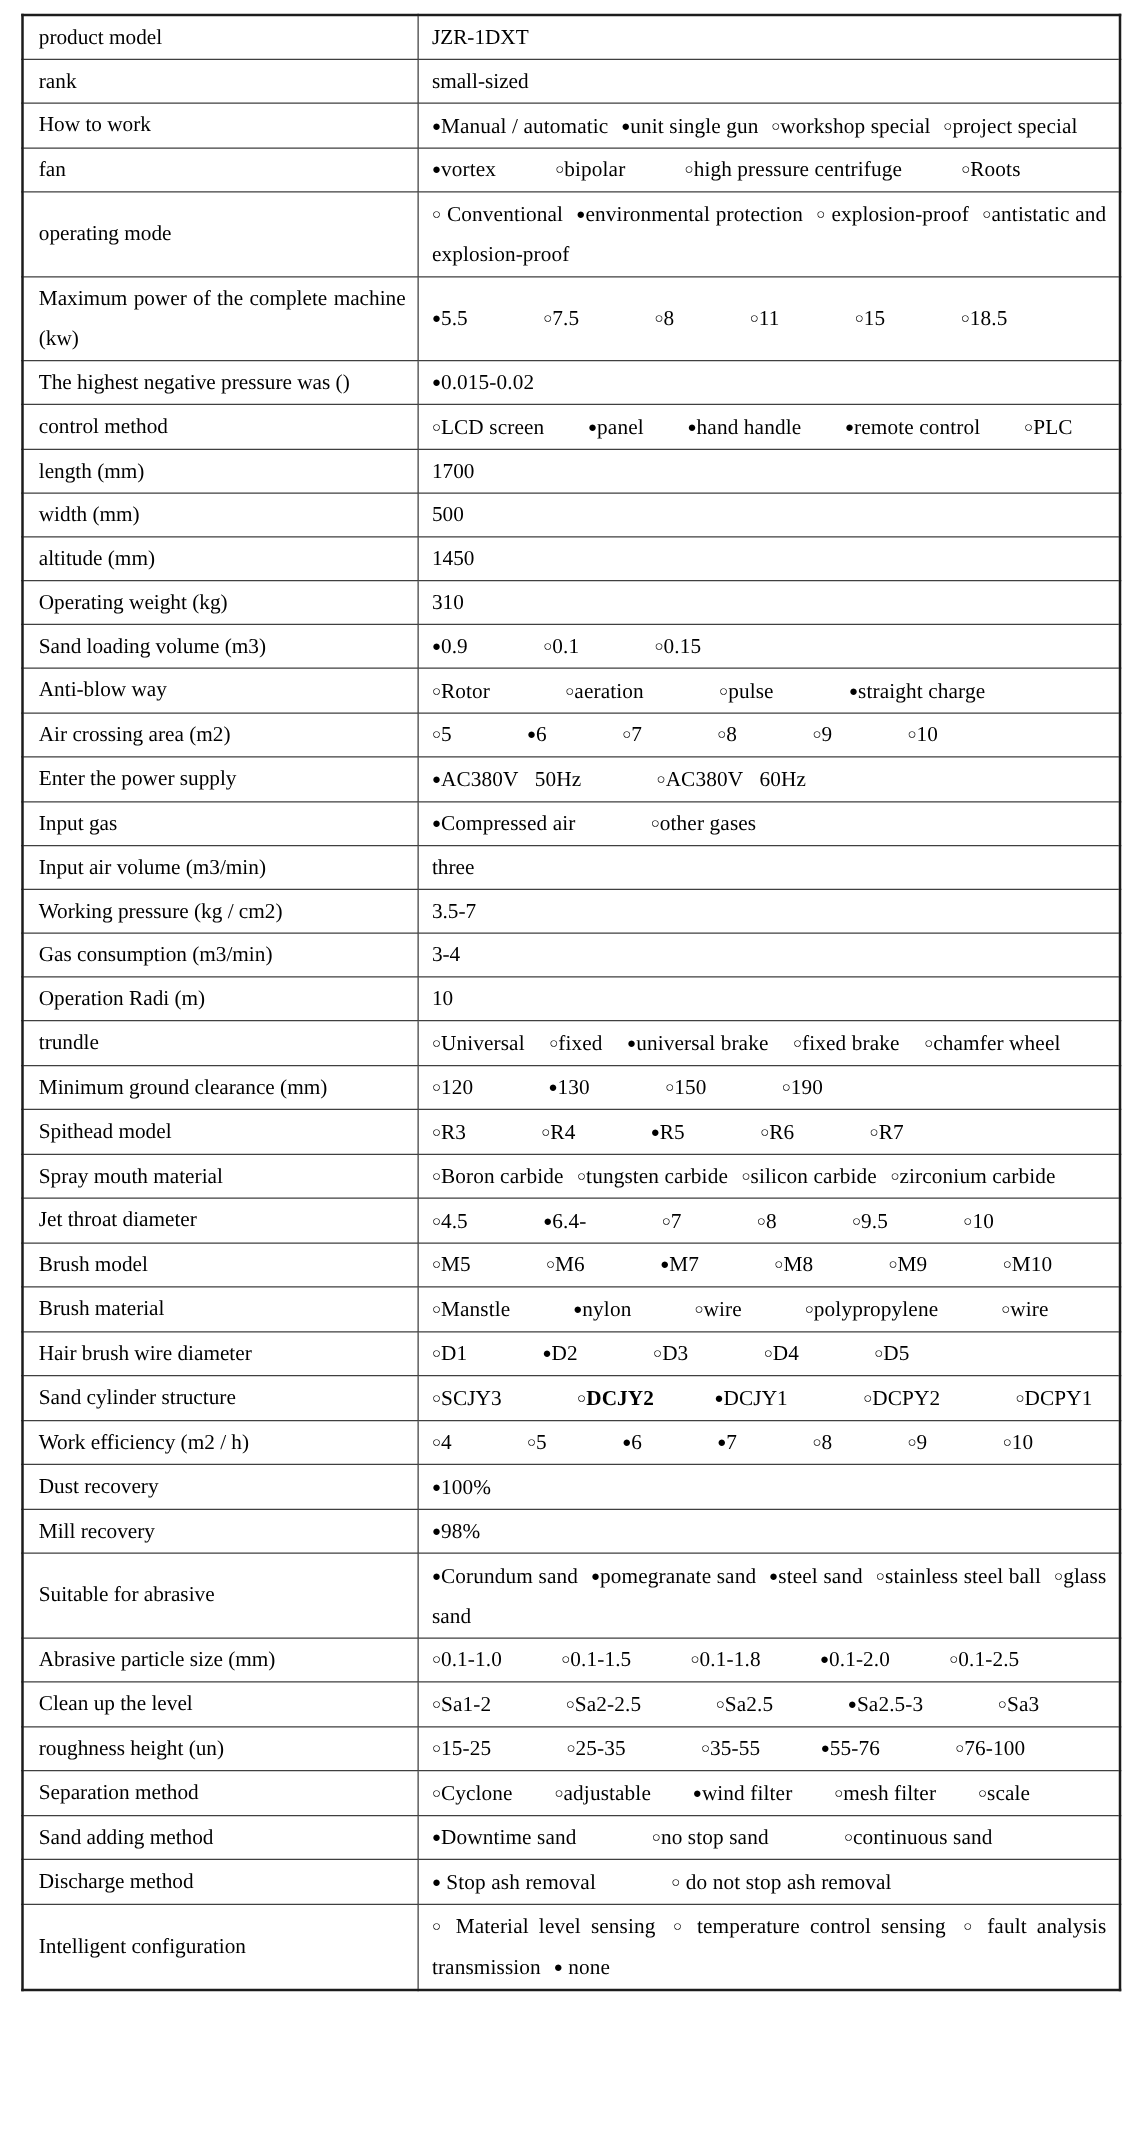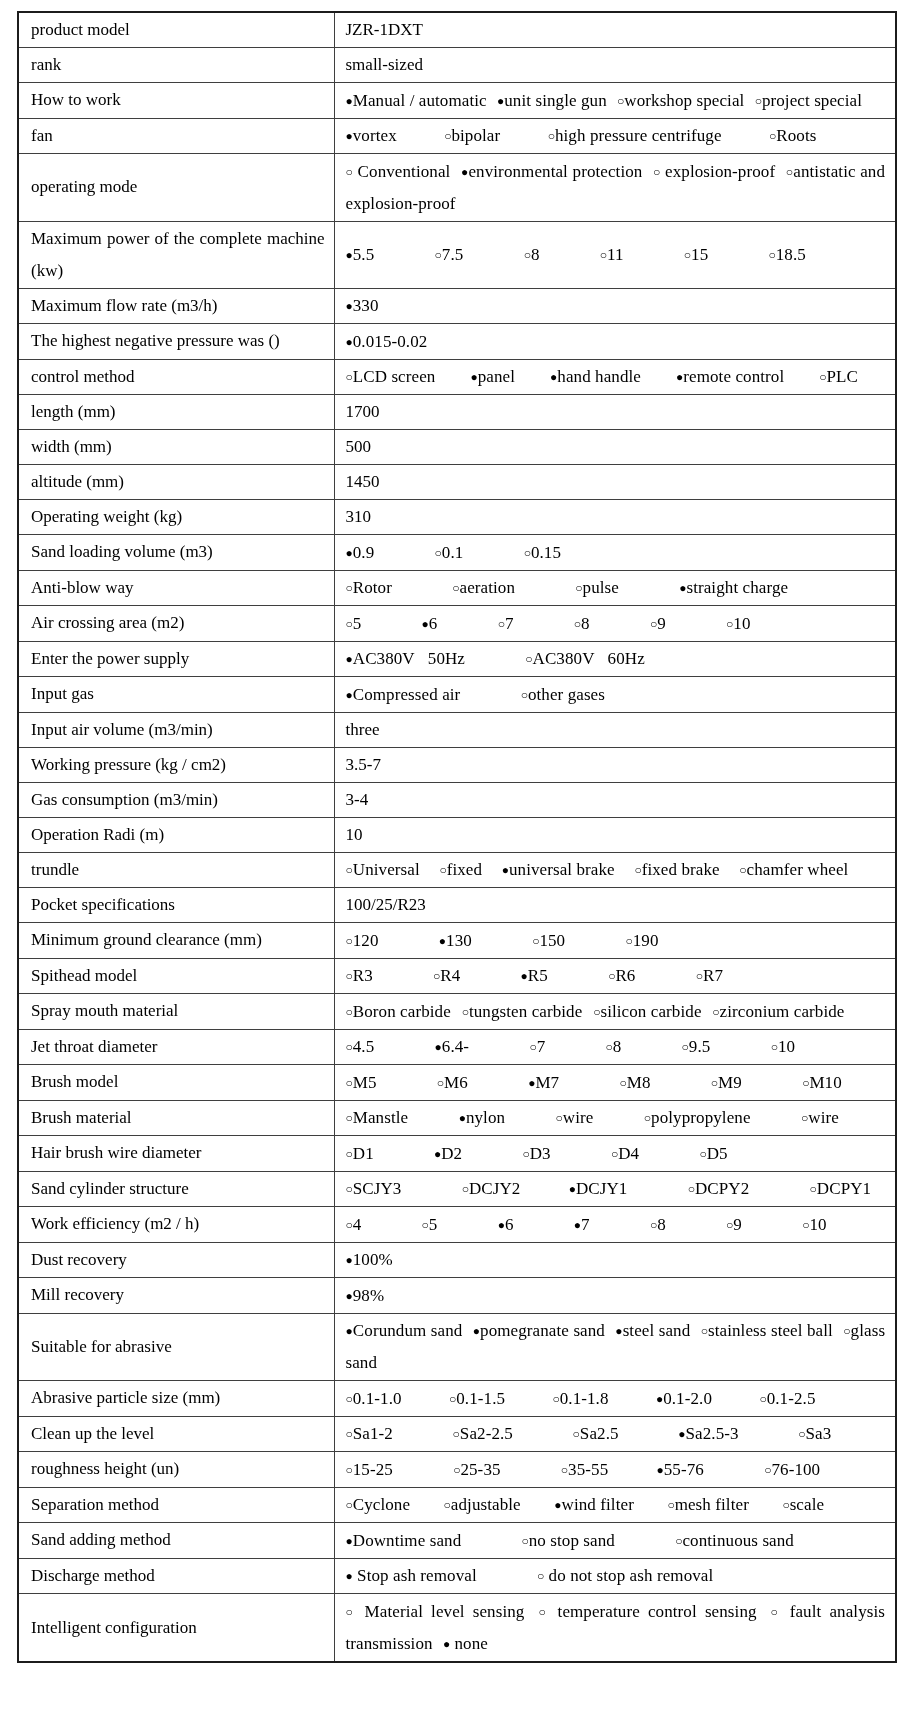--- a/index.html
+++ b/index.html
@@ -122,26 +122,20 @@
   <span class="option" style="margin-right: 56px;"><span class="bullet">○</span><span class="option-text">8</span></span>
  
   <span class="option" style="margin-right: 56px;"><span class="bullet">○</span><span class="option-text">11</span></span>
  
   <span class="option" style="margin-right: 56px;"><span class="bullet">○</span><span class="option-text">15</span></span>
  
   <span class="option"><span class="bullet">○</span><span class="option-text">18.5</span></span>
 </td>
   </tr>
 
-  <tr>
-    <td class="label-cell">Maximum flow rate (m3/h)</td>
-    <td class="value-cell">
-  <span class="option"><span class="bullet">●</span><span class="option-text">330</span></span>
-</td>
-  </tr>
 
   <tr>
     <td class="label-cell">The highest negative pressure was ()</td>
     <td class="value-cell">
   <span class="option"><span class="bullet">●</span><span class="option-text">0.015-0.02</span></span>
 </td>
   </tr>
 
   <tr>
     <td class="label-cell">control method</td>
@@ -265,24 +259,20 @@
   <span class="option" style="margin-right: 15.38px;"><span class="bullet">○</span><span class="option-text">fixed</span></span>
  
   <span class="option" style="margin-right: 15.38px;"><span class="bullet">●</span><span class="option-text">universal brake</span></span>
  
   <span class="option" style="margin-right: 15.38px;"><span class="bullet">○</span><span class="option-text">fixed brake</span></span>
  
   <span class="option"><span class="bullet">○</span><span class="option-text">chamfer wheel</span></span>
 </td>
   </tr>
 
-  <tr>
-    <td class="label-cell">Pocket specifications</td>
-    <td class="value-cell">100/25/R23</td>
-  </tr>
 
   <tr>
     <td class="label-cell">Minimum ground clearance (mm)</td>
     <td class="value-cell">
   <span class="option" style="margin-right: 56px;"><span class="bullet">○</span><span class="option-text">120</span></span>
  
   <span class="option" style="margin-right: 56px;"><span class="bullet">●</span><span class="option-text">130</span></span>
  
   <span class="option" style="margin-right: 56px;"><span class="bullet">○</span><span class="option-text">150</span></span>
  
@@ -380,21 +370,21 @@
  
   <span class="option"><span class="bullet">○</span><span class="option-text">D5</span></span>
 </td>
   </tr>
 
   <tr>
     <td class="label-cell">Sand cylinder structure</td>
     <td class="value-cell">
   <span class="option" style="margin-right: 56px;"><span class="bullet">○</span><span class="option-text">SCJY3</span></span>
  
-  <span class="option" style="margin-right: 44px;"><span class="bullet">○</span><span class="option-text">DCJY2</span></span>
+  <span class="option" style="margin-right: 44px; font-weight: bold;"><span class="bullet">○</span><span class="option-text">DCJY2</span></span>
  
   <span class="option" style="margin-right: 56px;"><span class="bullet">●</span><span class="option-text">DCJY1</span></span>
  
   <span class="option" style="margin-right: 56px;"><span class="bullet">○</span><span class="option-text">DCPY2</span></span>
  
   <span class="option"><span class="bullet">○</span><span class="option-text">DCPY1</span></span>
 </td>
   </tr>
 
   <tr>

